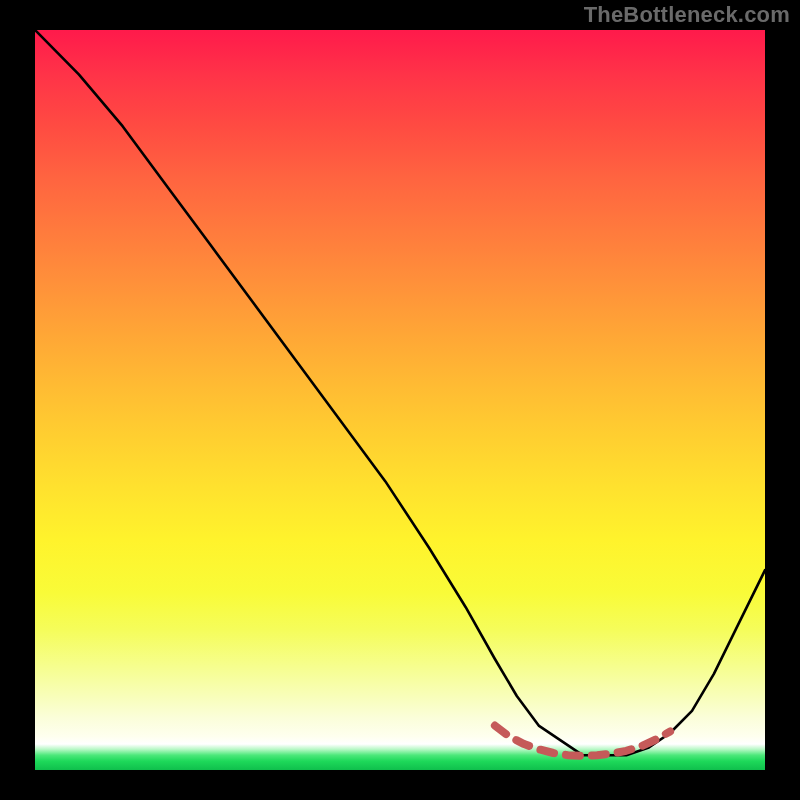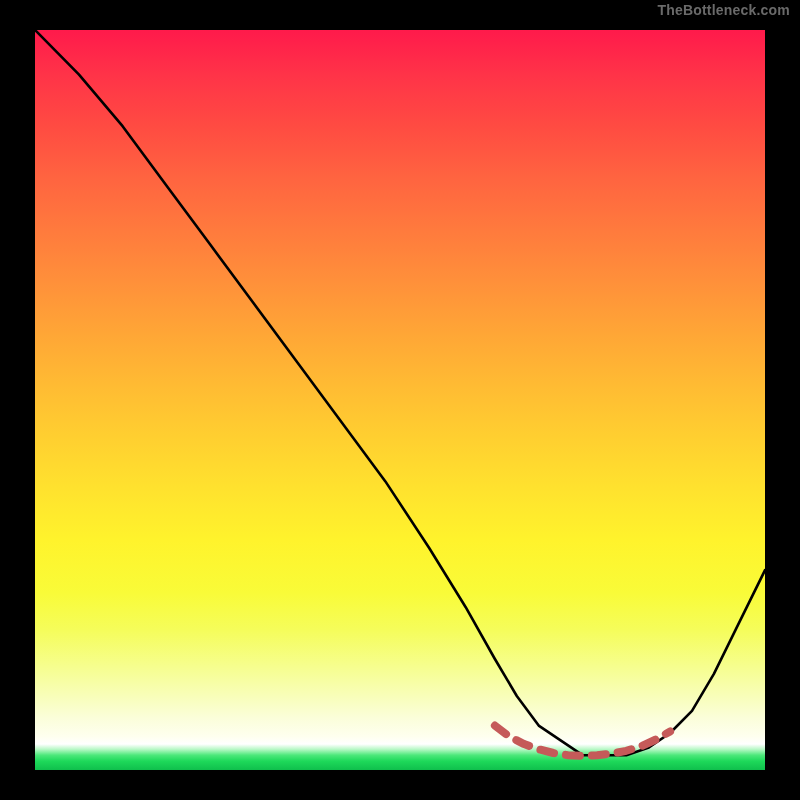--- a/index.html
+++ b/index.html
@@ -15,21 +15,21 @@
     position: relative;
     width: 800px;
     height: 800px;
     background: #000;
   }
   .watermark {
     position: absolute;
     top: 2px;
     right: 10px;
     color: #6a6a6a;
-    font-size: 14px;
+    font-size: 22px;
     font-weight: 600;
     letter-spacing: 0.2px;
     z-index: 10;
   }
   .plot-area {
     position: absolute;
     left: 35px;
     top: 30px;
     width: 730px;
     height: 740px;

